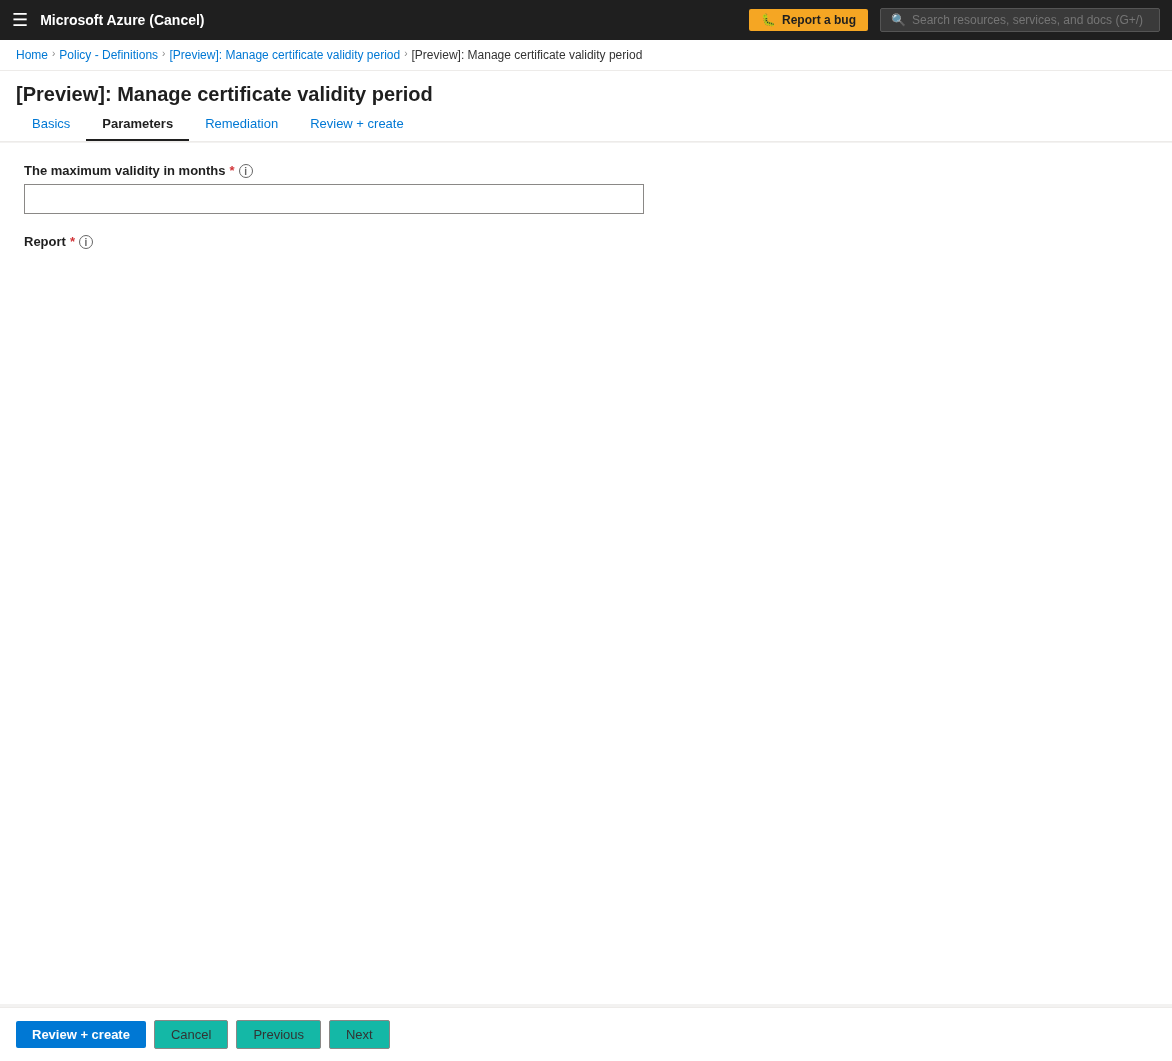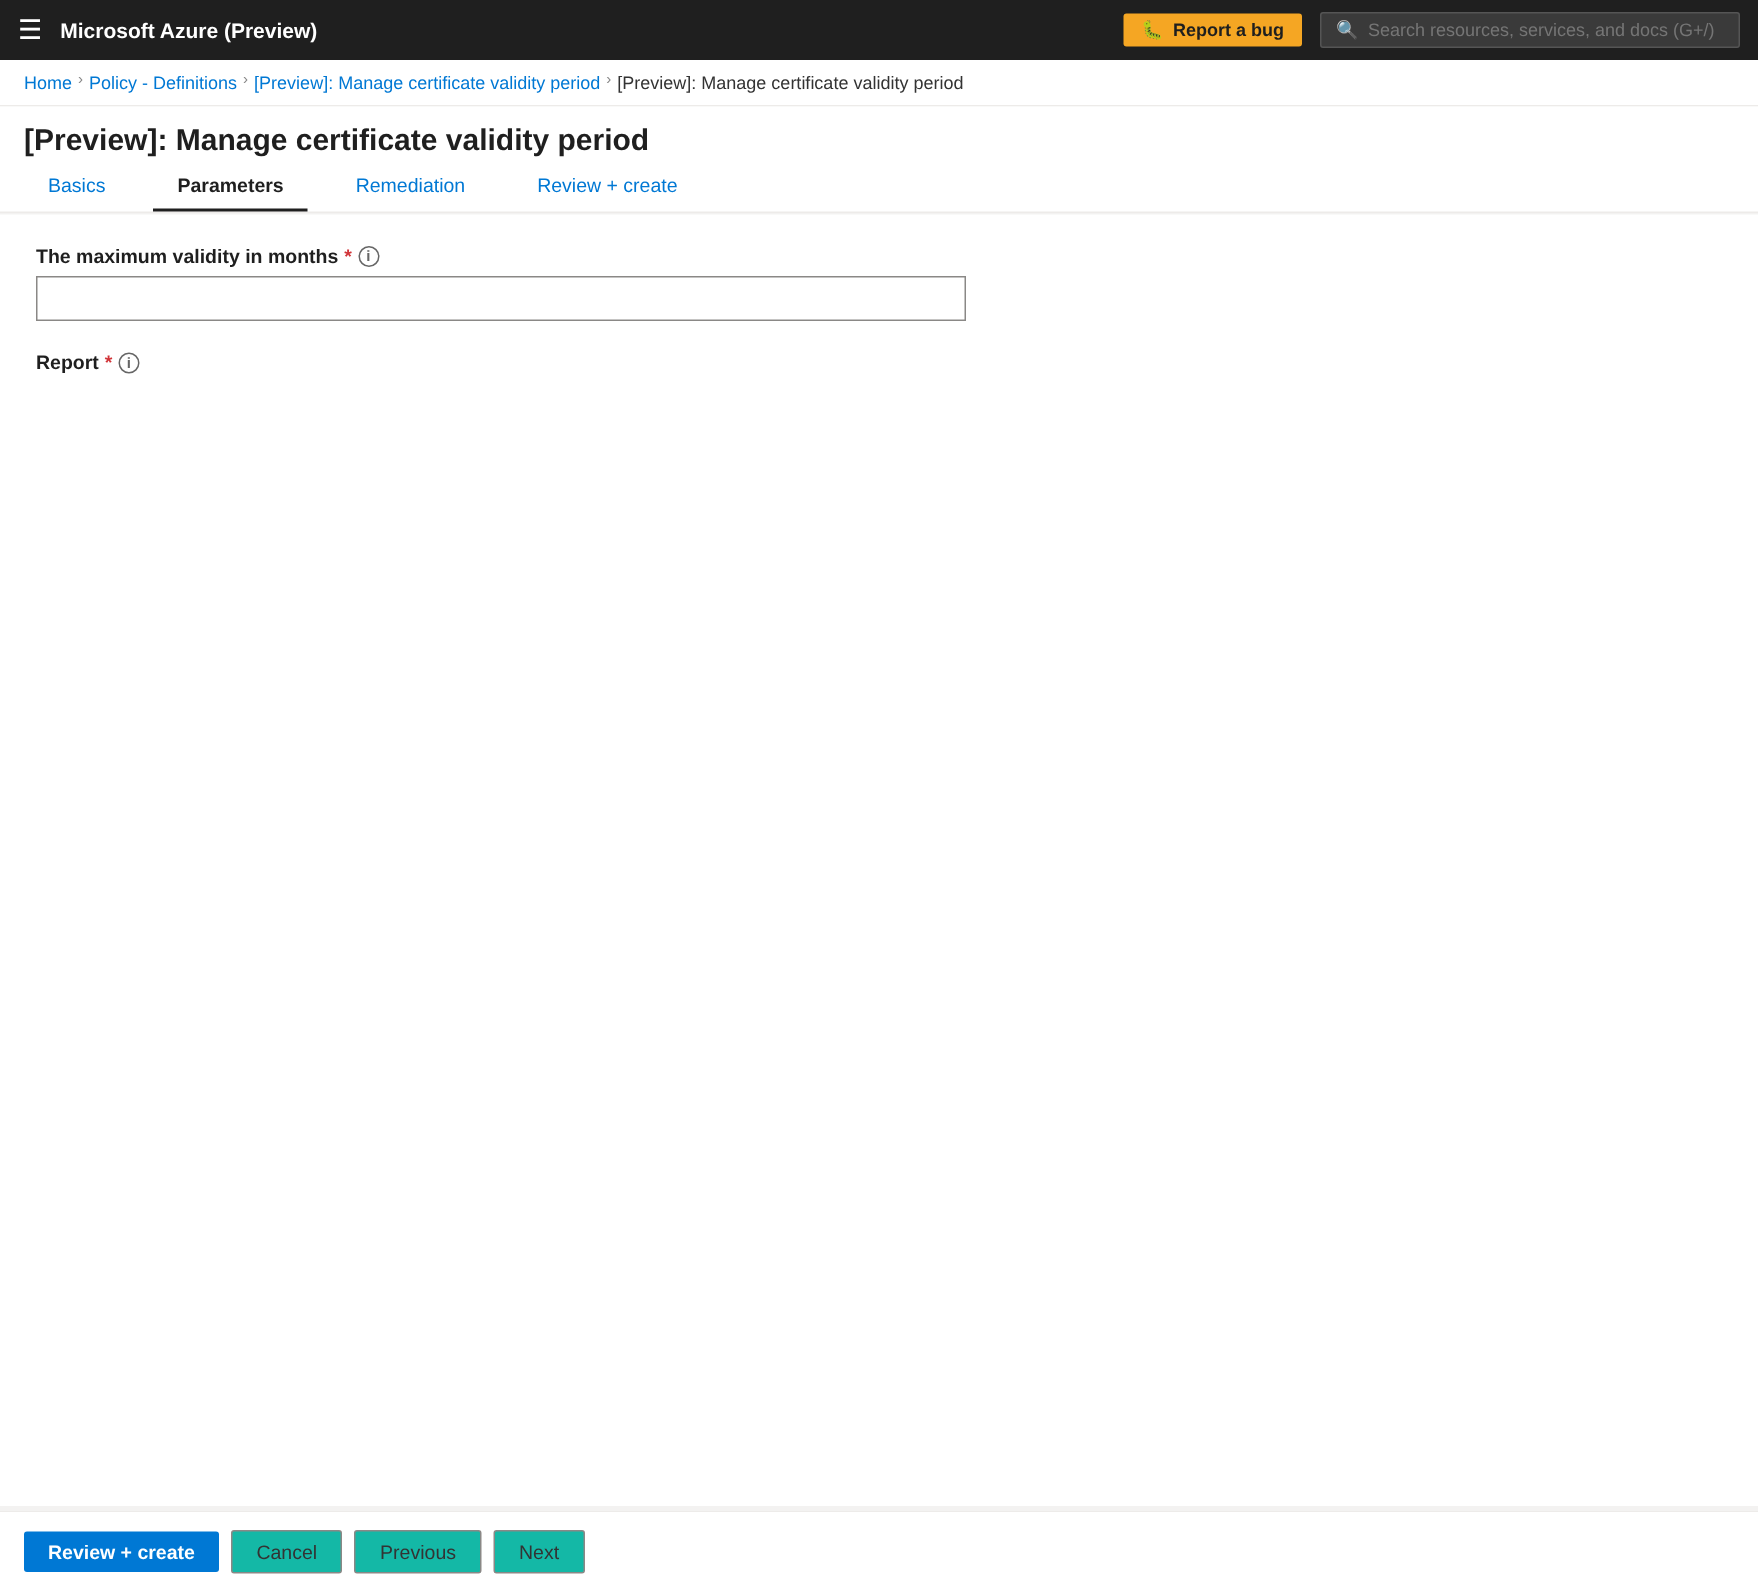--- a/index.html
+++ b/index.html
@@ -98,21 +98,21 @@
     }
     .page-subtitle {
       font-size: 12px;
       color: #666;
       margin-bottom: 12px;
     }
 
     
     .tabs {
       display: flex;
-      gap: 16px;
+      gap: 0;
       border-bottom: none;
     }
     .tab {
       padding: 8px 16px;
       font-size: 13px;
       cursor: pointer;
       color: #0078d4;
       border-bottom: 2px solid transparent;
       text-decoration: none;
     }
@@ -239,21 +239,21 @@
     .content-card {
       background: #fff;
       margin: 0;
     }
   </style>
 </head>
 <body>
 
 <div class="topbar">
   <span class="topbar-menu-icon">☰</span>
-  <span class="topbar-title">Microsoft Azure (Preview)</span>
+  <span class="topbar-title">Microsoft Azure (Cancel)</span>
   <button class="report-bug-btn">
     <span>🐛</span>
     <span>Report a bug</span>
   </button>
   <div class="search-bar">
     <span>🔍</span>
     <input type="text" placeholder="Search resources, services, and docs (G+/)" style="">
   </div>
 </div>
 

